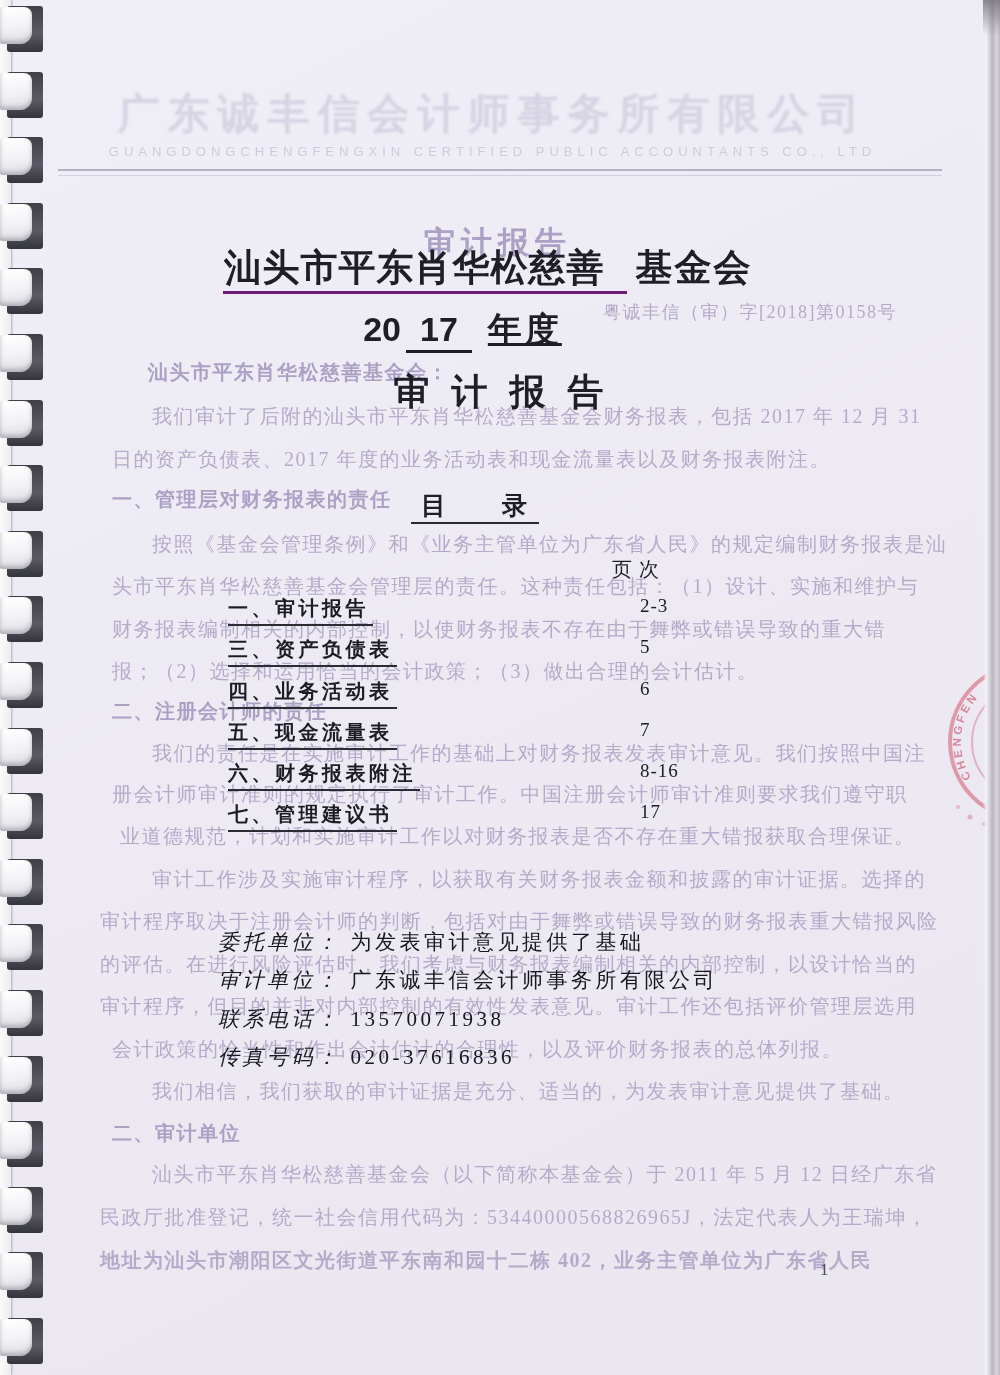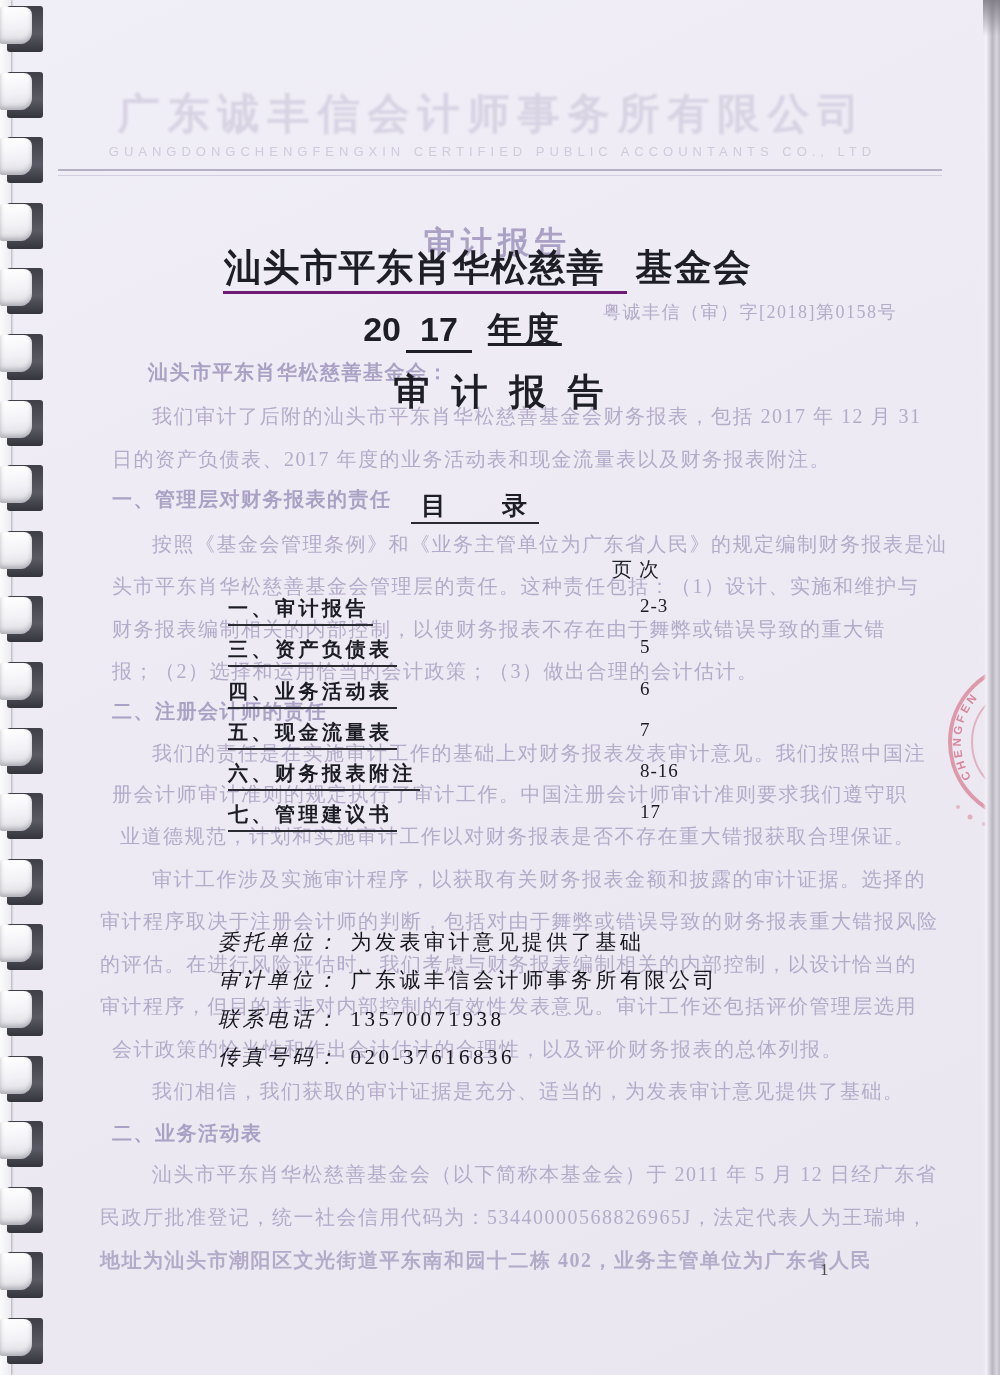--- a/index.html
+++ b/index.html
@@ -88,21 +88,21 @@
       <div class="ghost b" style="left: 112px; top: 698px;">二、注册会计师的责任</div>
       <div class="ghost" style="left: 152px; top: 740px;">我们的责任是在实施审计工作的基础上对财务报表发表审计意见。我们按照中国注</div>
       <div class="ghost" style="left: 112px; top: 781px;">册会计师审计准则的规定执行了审计工作。中国注册会计师审计准则要求我们遵守职</div>
       <div class="ghost" style="left: 112px; top: 823px; margin-left: 8px;">业道德规范，计划和实施审计工作以对财务报表是否不存在重大错报获取合理保证。</div>
       <div class="ghost" style="left: 152px; top: 866px;">审计工作涉及实施审计程序，以获取有关财务报表金额和披露的审计证据。选择的</div>
       <div class="ghost" style="left: 100px; top: 908px;">审计程序取决于注册会计师的判断，包括对由于舞弊或错误导致的财务报表重大错报风险</div>
       <div class="ghost" style="left: 100px; top: 951px;">的评估。在进行风险评估时，我们考虑与财务报表编制相关的内部控制，以设计恰当的</div>
       <div class="ghost" style="left: 100px; top: 993px;">审计程序，但目的并非对内部控制的有效性发表意见。审计工作还包括评价管理层选用</div>
       <div class="ghost" style="left: 112px; top: 1036px;">会计政策的恰当性和作出会计估计的合理性，以及评价财务报表的总体列报。</div>
       <div class="ghost" style="left: 152px; top: 1078px;">我们相信，我们获取的审计证据是充分、适当的，为发表审计意见提供了基础。</div>
-      <div class="ghost b" style="left: 112px; top: 1120px;">二、业务活动表</div>
+      <div class="ghost b" style="left: 112px; top: 1120px;">二、审计单位</div>
       <div class="ghost" style="left: 152px; top: 1161px;">汕头市平东肖华松慈善基金会（以下简称本基金会）于 2011 年 5 月 12 日经广东省</div>
       <div class="ghost" style="left: 100px; top: 1204px;">民政厅批准登记，统一社会信用代码为：53440000568826965J，法定代表人为王瑞坤，</div>
       <div class="ghost" style="left: 100px; top: 1247px; font-weight: bold;">地址为汕头市潮阳区文光街道平东南和园十二栋 402，业务主管单位为广东省人民</div>
     </div>
 
   <div class="lh-cn">广东诚丰信会计师事务所有限公司</div>
   <div class="lh-en">GUANGDONGCHENGFENGXIN CERTIFIED PUBLIC ACCOUNTANTS CO., LTD</div>
   <div class="lh-rule"></div>
   <div class="lh-rule2"></div>
 

